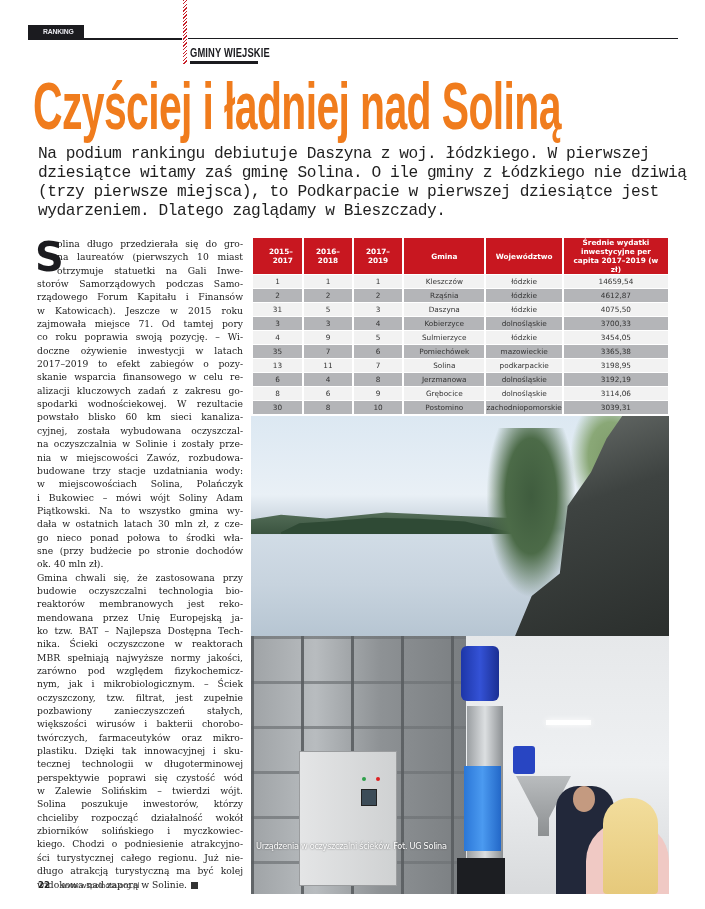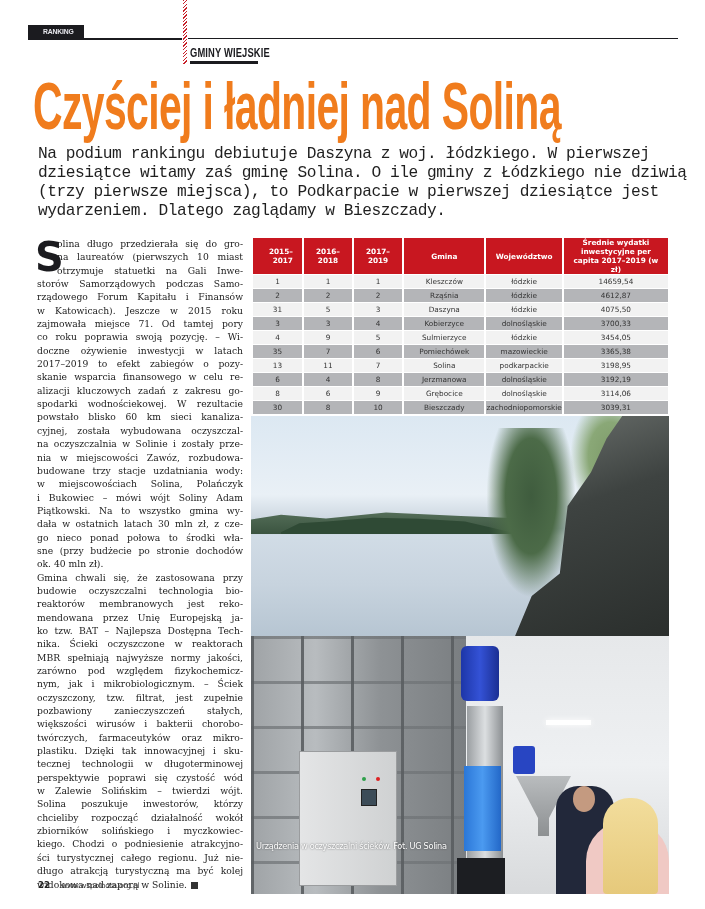--- a/index.html
+++ b/index.html
@@ -240,21 +240,21 @@
         <td>6</td>
         <td>9</td>
         <td>Grębocice</td>
         <td>dolnośląskie</td>
         <td>3114,06</td>
       </tr>
       <tr class="even">
         <td>30</td>
         <td>8</td>
         <td>10</td>
-        <td>Bieszczady</td>
+        <td>Postomino</td>
         <td>zachodniopomorskie</td>
         <td>3039,31</td>
       </tr>
     </tbody>
 </table>
 
 <div class="photo photo-lake">
   <div class="lake-hills"></div>
   <div class="lake-island"></div>
   <div class="lake-foliage"></div>

